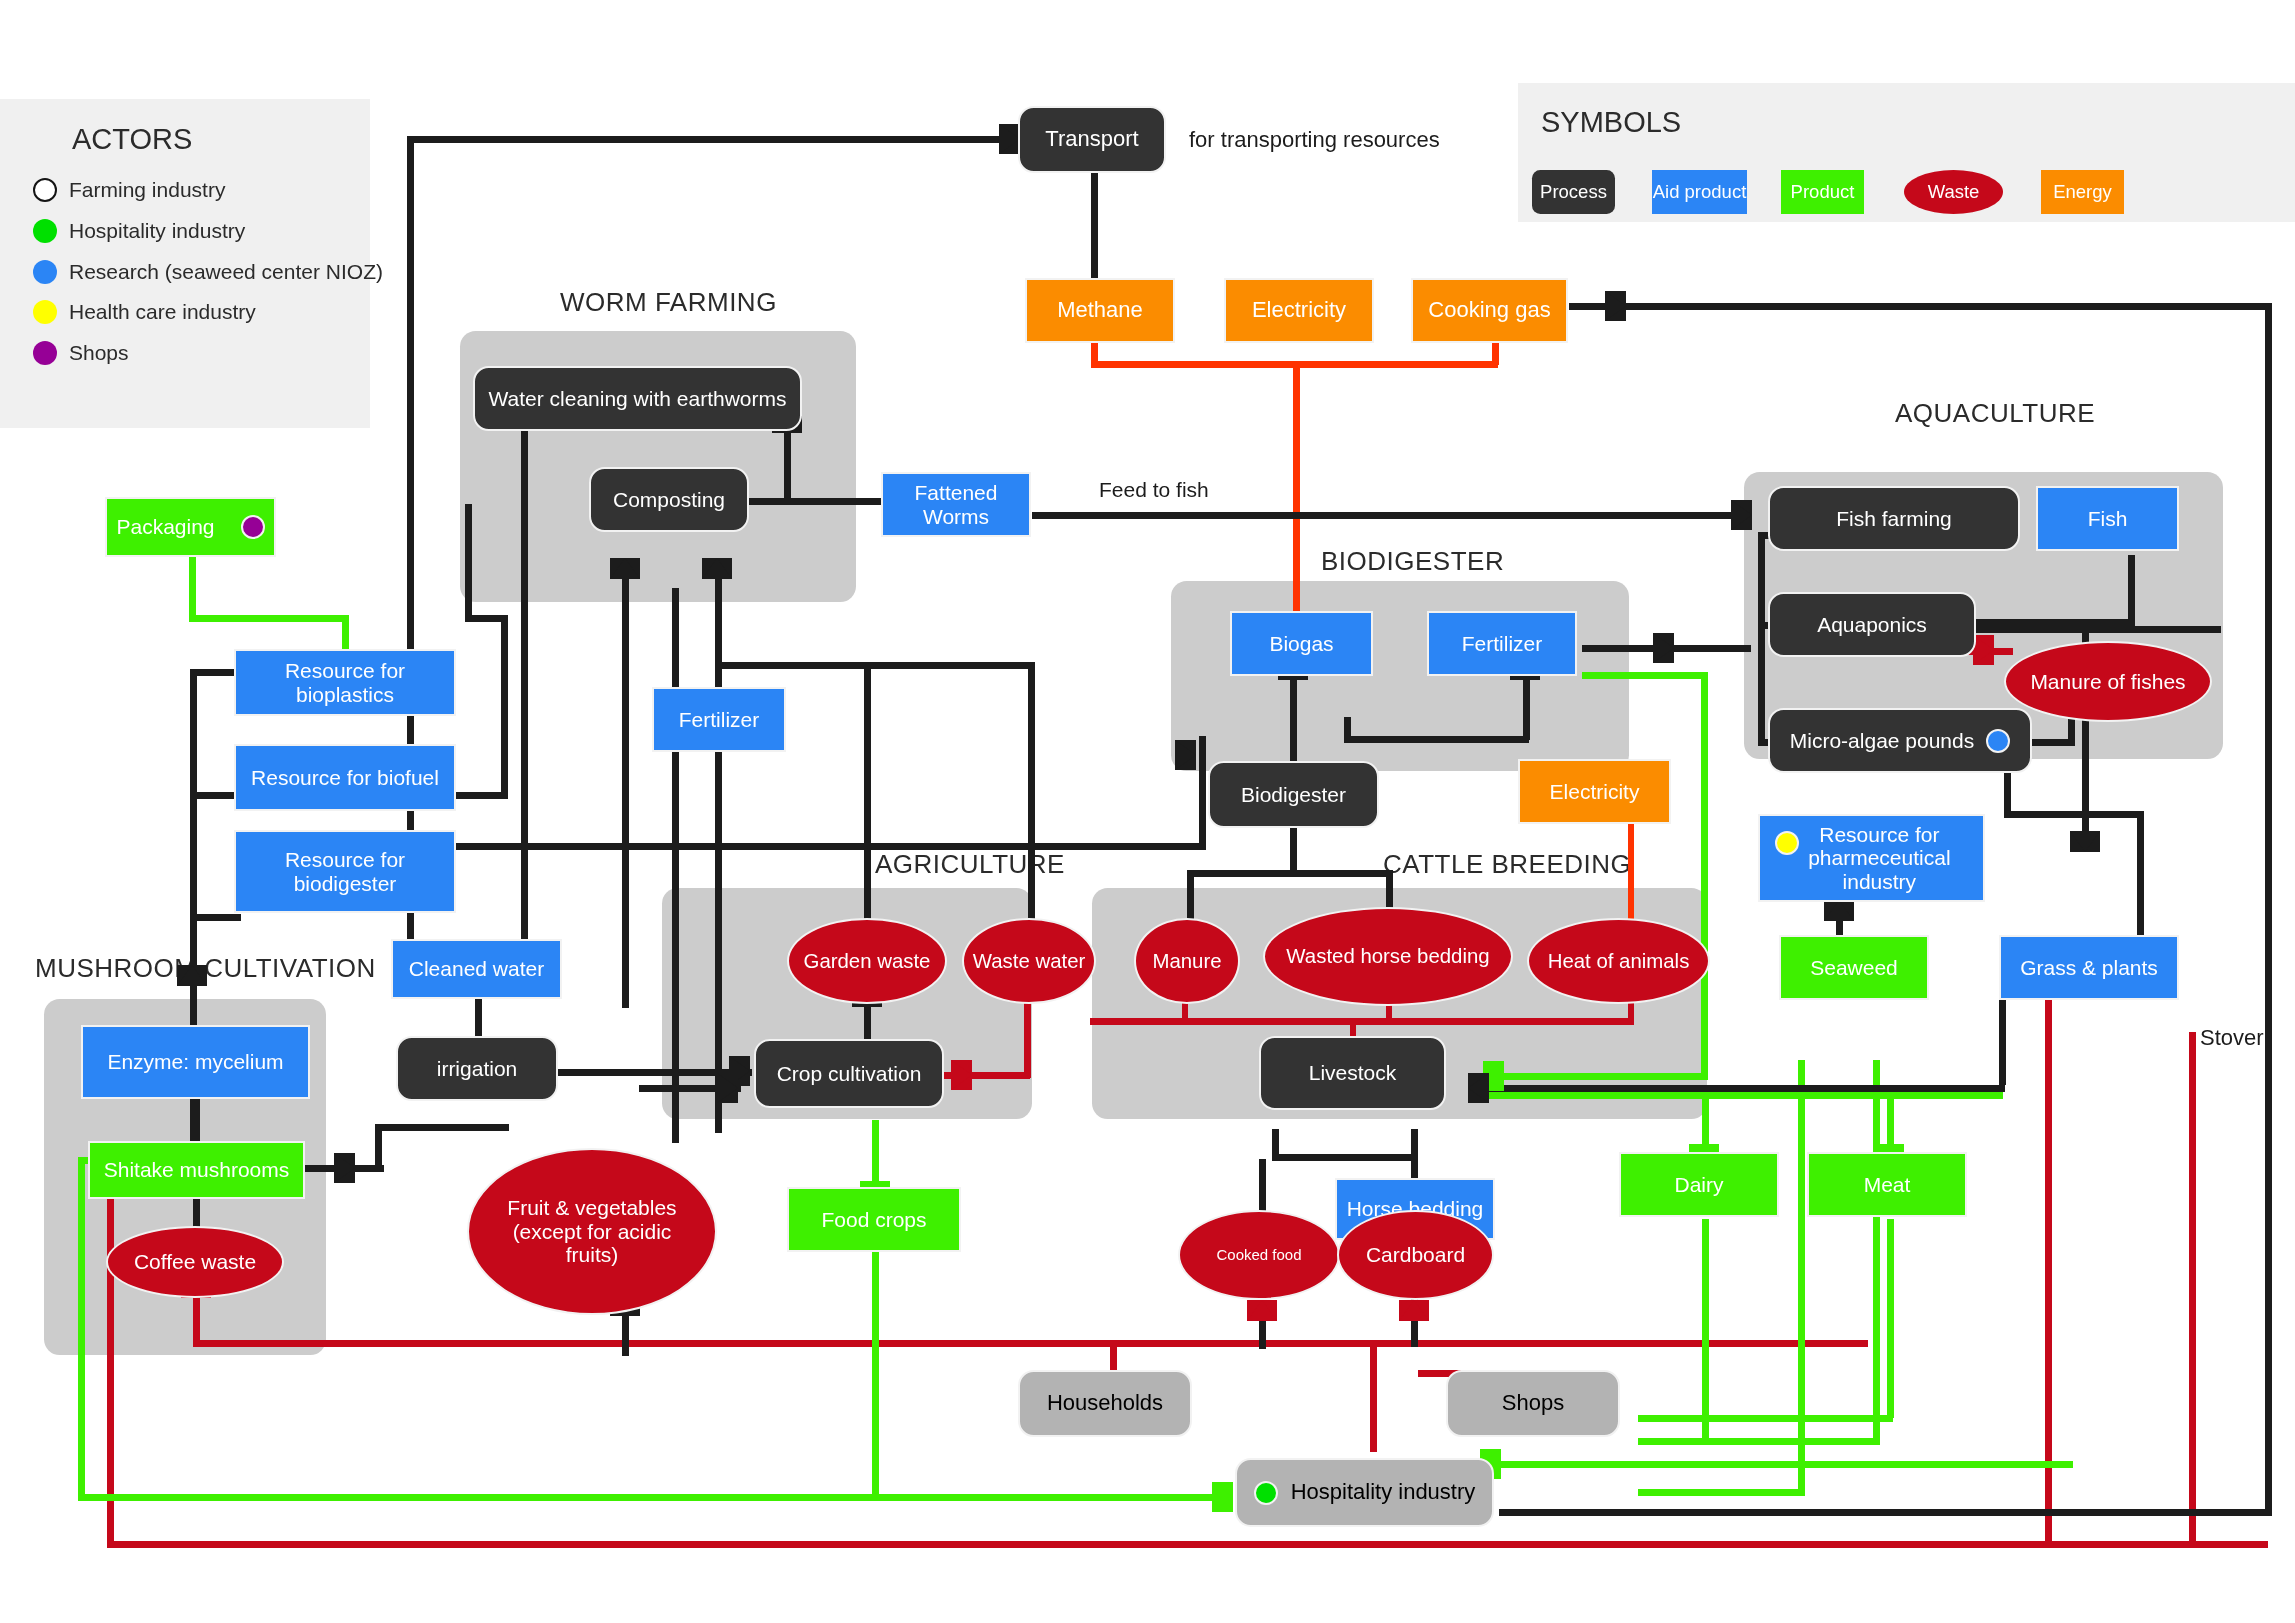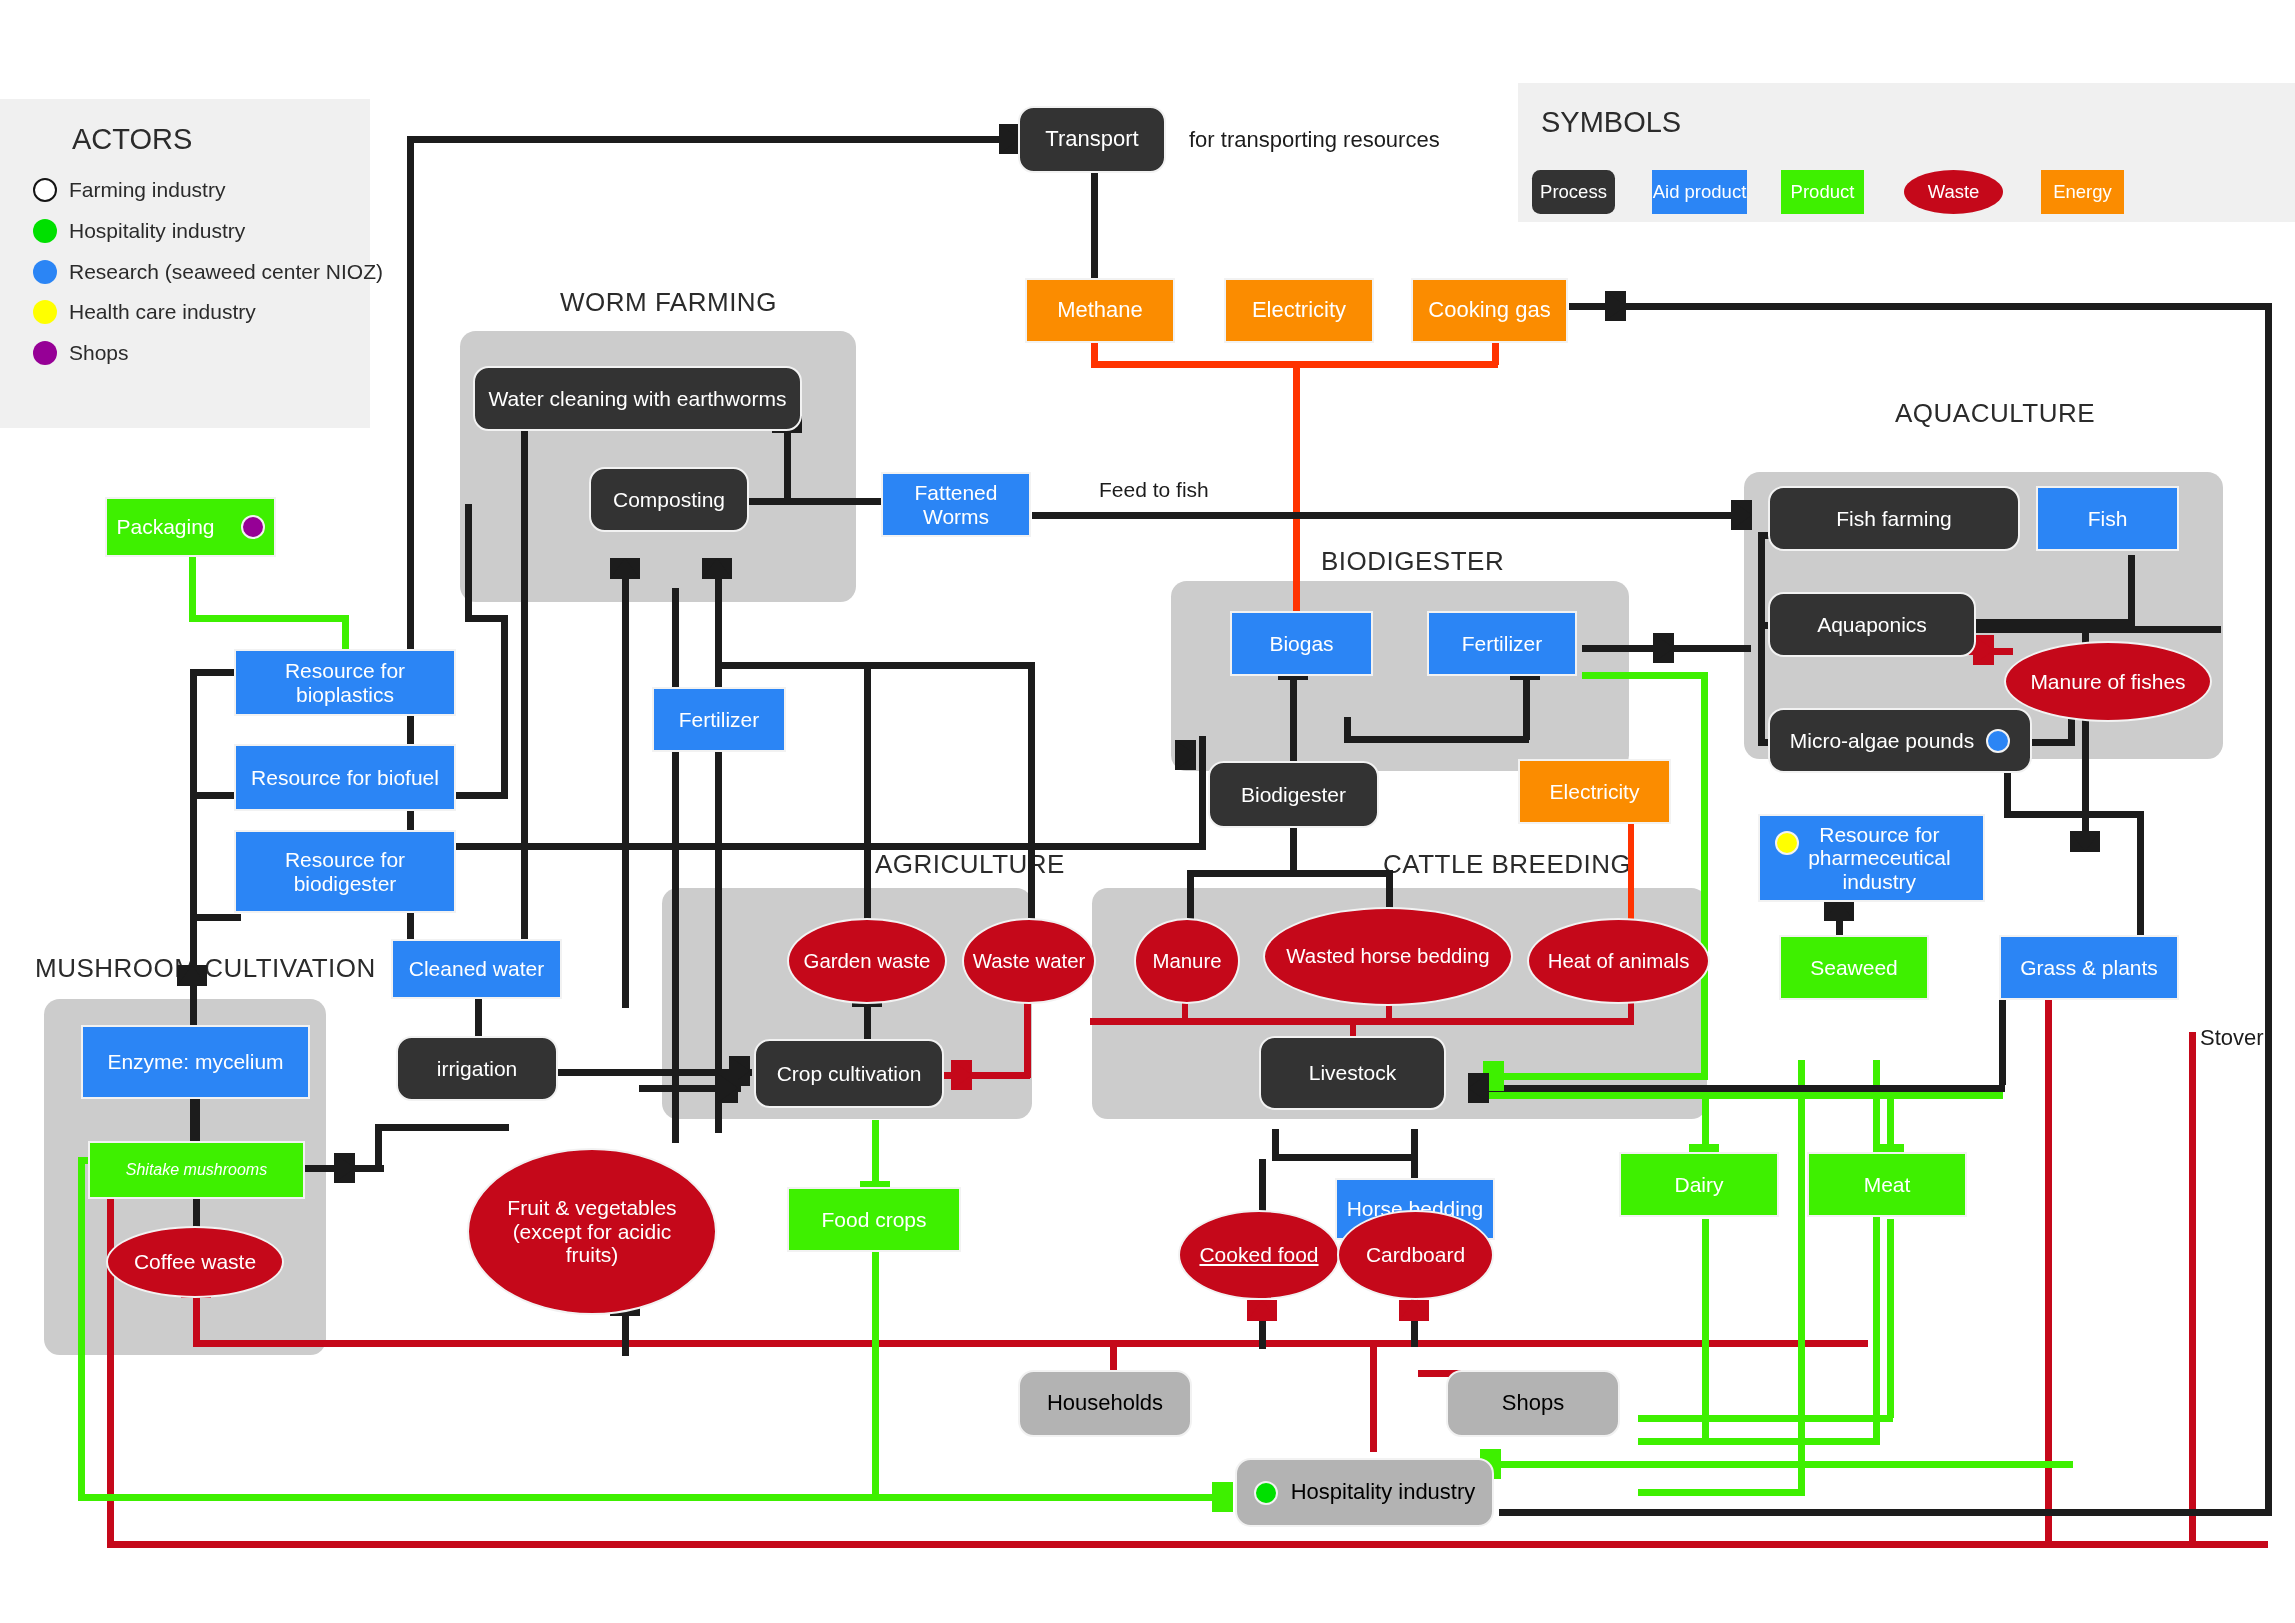--- a/index.html
+++ b/index.html
@@ -337,21 +337,21 @@
   <div class="node aid" style="left:391px;top:939px;width:171px;height:60px;font-size:21px;">
     <span>Cleaned water</span>
     </div>
   <div class="node process" style="left:396px;top:1036px;width:162px;height:65px;font-size:21px;">
     <span>irrigation</span>
     </div>
 
   <div class="node aid" style="left:81px;top:1025px;width:229px;height:74px;font-size:21px;">
     <span>Enzyme: mycelium</span>
     </div>
-  <div class="node product" style="left:88px;top:1141px;width:217px;height:58px;font-size:16px;font-style:italic;">
+  <div class="node product" style="left:88px;top:1141px;width:217px;height:58px;font-size:21px;">
     <span>Shitake mushrooms</span>
     </div>
   <div class="node waste" style="left:106px;top:1226px;width:178px;height:72px;font-size:21px;">
     <span>Coffee waste</span>
     </div>
 
   <div class="node waste" style="left:467px;top:1148px;width:250px;height:167px;font-size:21px;white-space:pre-line;">
     <span>Fruit &amp; vegetables
 (except for acidic
 fruits)</span></div>
@@ -377,21 +377,21 @@
     </div>
   <div class="node waste" style="left:1527px;top:918px;width:183px;height:86px;font-size:20.4px;">
     <span>Heat of animals</span>
     </div>
   <div class="node process" style="left:1259px;top:1036px;width:187px;height:74px;font-size:21px;">
     <span>Livestock</span>
     </div>
   <div class="node aid" style="left:1335px;top:1178px;width:160px;height:62px;font-size:21px;">
     <span>Horse bedding</span>
     </div>
-  <div class="node waste" style="left:1178px;top:1210px;width:162px;height:90px;font-size:21px;text-decoration:underline;">
+  <div class="node waste" style="left:1178px;top:1210px;width:162px;height:90px;font-size:15px;">
     <span>Cooked food</span>
     </div>
   <div class="node waste" style="left:1337px;top:1210px;width:157px;height:90px;font-size:21px;">
     <span>Cardboard</span>
     </div>
 
   <div class="node aid" style="left:1230px;top:611px;width:143px;height:65px;font-size:21px;">
     <span>Biogas</span>
     </div>
   <div class="node aid" style="left:1427px;top:611px;width:150px;height:65px;font-size:21px;">

